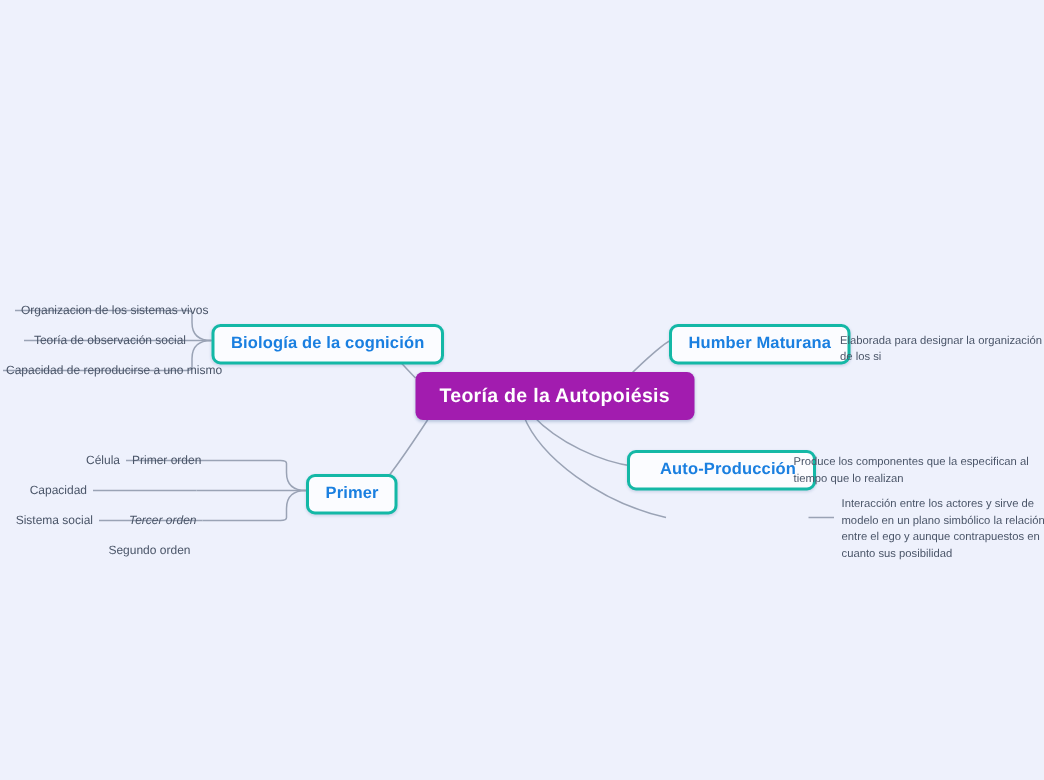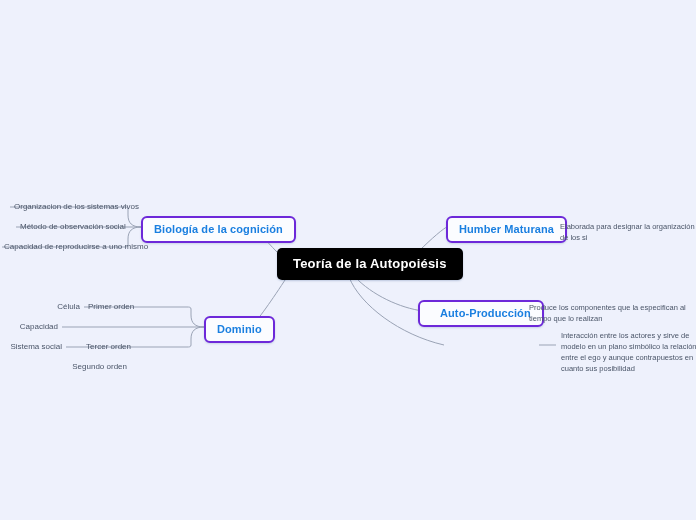--- a/index.html
+++ b/index.html
@@ -29,38 +29,38 @@
     height: 520px;
     pointer-events: none;
   }
   .node {
     position: absolute;
     box-sizing: border-box;
     white-space: nowrap;
   }
   
   .node-root {
-    background: #000000;
+    background: #a21caf;
     color: #ffffff;
     font-weight: bold;
     font-size: 13px;
     letter-spacing: 0.2px;
     border-radius: 5px;
     padding: 9px 16px 10px 16px;
     box-shadow: 0 1px 2px rgba(40,80,140,0.25);
     line-height: 1;
   }
   
   .node-branch {
     background: #fbfcff;
     color: #1a7fe0;
     font-weight: bold;
     font-size: 11px;
     letter-spacing: 0.1px;
-    border: 2px solid #6d28d9;
+    border: 2px solid #14b8a6;
     border-radius: 6px;
     padding: 6px 11px 6px 11px;
     box-shadow: 0 1px 2px rgba(40,80,140,0.18);
     line-height: 1;
   }
   
   .node-leaf {
     color: #4a5568;
     font-size: 8px;
     line-height: 1.25;
@@ -117,37 +117,37 @@
   </div>
 
   <div class="node node-branch" style="left:141px; top:216px;">
     <span>Biología de la cognición</span>
   </div>
 
   <div class="node node-leaf" style="left:10px; top:201px; width:118px;">
     <span>Organizacion de los sistemas vivos</span>
   </div>
   <div class="node node-leaf" style="left:16px; top:221px; width:112px;">
-    <span>Método de observación social</span>
+    <span>Teoría de observación social</span>
   </div>
   <div class="node node-leaf" style="left:0px; top:241px; width:128px;">
     <span>Capacidad de reproducirse a uno mismo</span>
   </div>
 
   <div class="node node-branch" style="left:204px; top:316px;">
-    <span>Dominio</span>
+    <span>Primer</span>
   </div>
 
   <div class="node node-leaf" style="left:84px; top:301px; width:48px;">
     <span>Primer orden</span>
   </div>
   <div class="node node-leaf" style="left:62px; top:321px; width:69px;margin-top:40px;">
     <span>Segundo orden</span>
   </div>
-  <div class="node node-leaf" style="left:66px; top:341px; width:69px;">
+  <div class="node node-leaf" style="left:66px; top:341px; width:69px;font-style:italic;">
     <span>Tercer orden</span>
   </div>
 
   <div class="node node-leaf" style="left:36px; top:301px; width:48px;">
     <span>Célula</span>
   </div>
   <div class="node node-leaf" style="left:10px; top:321px; width:52px;">
     <span>Capacidad</span>
   </div>
   <div class="node node-leaf" style="left:4px; top:341px; width:62px;">

